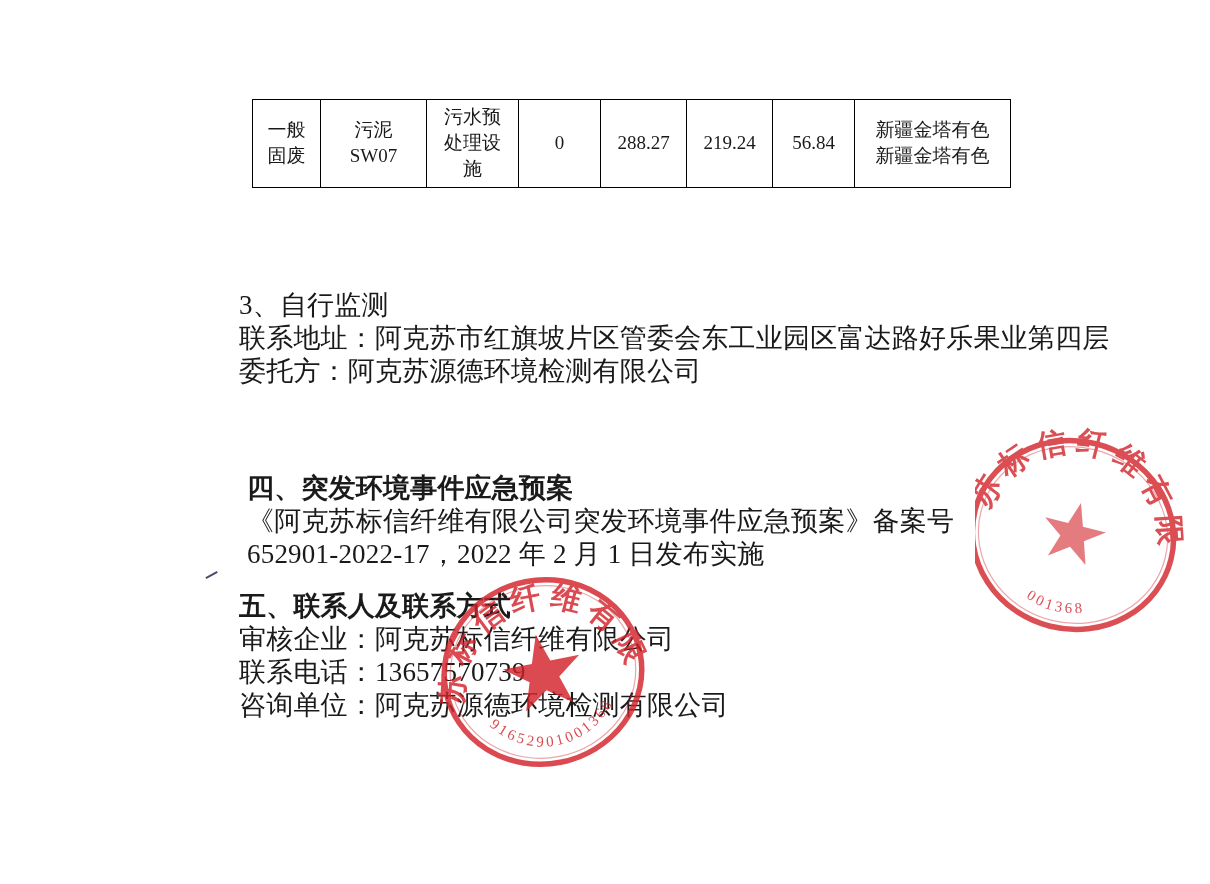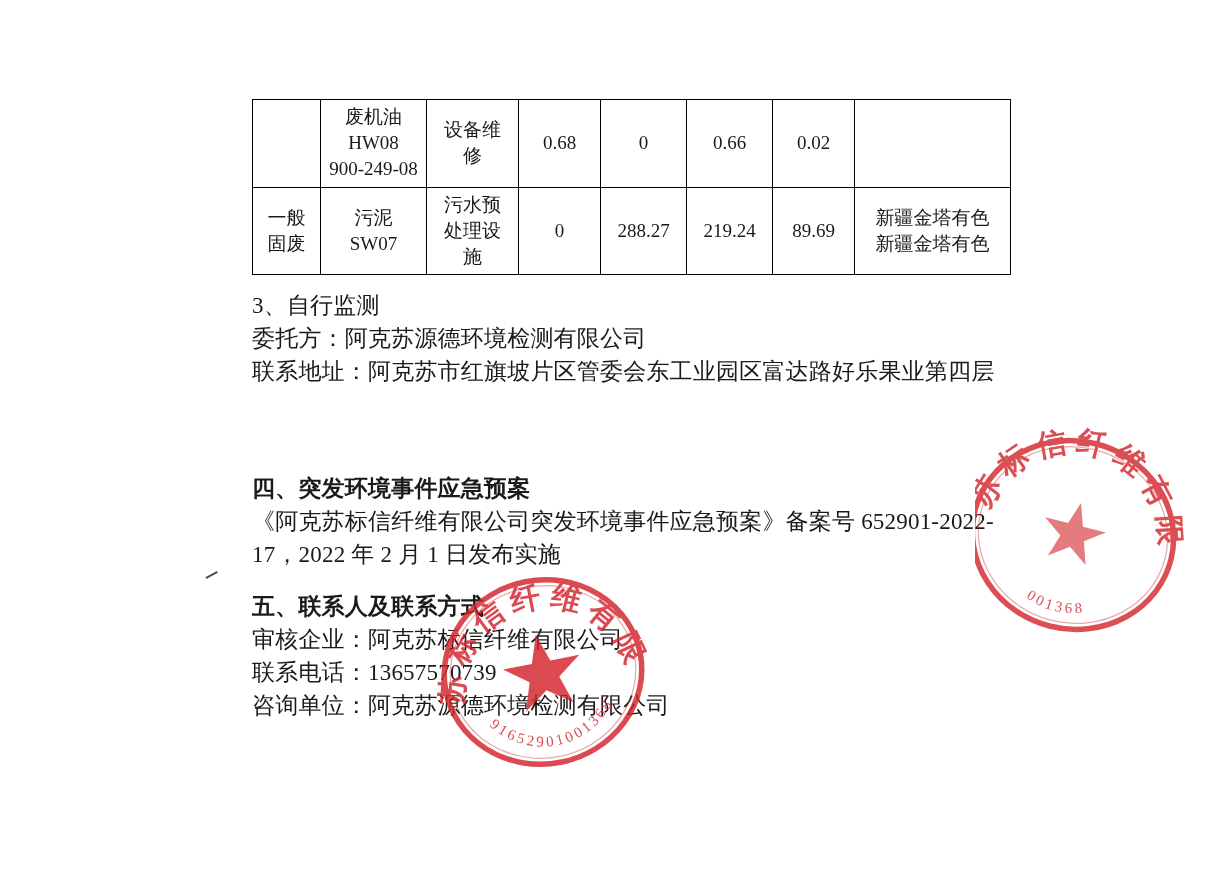--- a/index.html
+++ b/index.html
@@ -41,31 +41,31 @@
   .col-e { width: 86px; }
   .col-f { width: 86px; }
   .col-g { width: 82px; }
   .col-h { width: 156px; }
 
   .cell-lines span { display: block; }
 
   
   .text-block {
     position: absolute;
-    left: 252px;
-    font-size: 23px;
+    left: 239px;
+    font-size: 27px;
     line-height: 33px;
     letter-spacing: 0.2px;
   }
   .line { white-space: nowrap; }
   .line.wrap { white-space: normal; }
   .b { font-weight: bold; }
 
   #sec3 { top: 289px; }
-  #sec4 { top: 472px; width: 760px; }
+  #sec4 { top: 472px; width: 760px; margin-left: 8px; }
   #sec5 { top: 590px; }
 
   
   .stamp {
     position: absolute;
     pointer-events: none;
   }
   .stamp svg { display: block; }
 
   .pen-mark {
@@ -94,66 +94,49 @@
       <col class="col-b">
       <col class="col-c">
       <col class="col-d">
     <col class="col-e">
       <col class="col-f">
       <col class="col-g">
       <col class="col-h">
   </colgroup>
   <tbody>
     <tr>
-      <td></td>
-      <td class="cell-lines">
-        <span>废机油</span>
-        <span>HW08</span>
-        <span>900-249-08</span>
-      </td>
-      <td class="cell-lines">
-        <span>设备维</span>
-        <span>修</span>
-      </td>
-      <td>0.68</td>
-      <td>0</td>
-      <td>0.66</td>
-      <td>0.02</td>
-      <td></td>
-    </tr>
-    <tr>
       <td class="cell-lines">
         <span>一般</span>
         <span>固废</span>
       </td>
       <td class="cell-lines">
         <span>污泥</span>
         <span>SW07</span>
       </td>
       <td class="cell-lines">
         <span>污水预</span>
         <span>处理设</span>
         <span>施</span>
       </td>
       <td>0</td>
       <td>288.27</td>
       <td>219.24</td>
-      <td>89.69</td>
+      <td>56.84</td>
       <td class="cell-lines">
         <span>新疆金塔有色</span>
         <span>新疆金塔有色</span>
       </td>
     </tr>
   </tbody>
 </table>
 
 <div class="text-block" id="sec3">
   <div class="line">3、自行监测</div>
+  <div class="line">联系地址：阿克苏市红旗坡片区管委会东工业园区富达路好乐果业第四层</div>
   <div class="line">委托方：阿克苏源德环境检测有限公司</div>
-  <div class="line">联系地址：阿克苏市红旗坡片区管委会东工业园区富达路好乐果业第四层</div>
 </div>
 
 <div class="text-block" id="sec4">
   <div class="line b">四、突发环境事件应急预案</div>
   <div class="line wrap">《阿克苏标信纤维有限公司突发环境事件应急预案》备案号 652901-2022-17，2022 年 2 月 1 日发布实施</div>
 </div>
 
 <div class="text-block" id="sec5">
   <div class="line b">五、联系人及联系方式</div>
   <div class="line">审核企业：阿克苏标信纤维有限公司</div>

